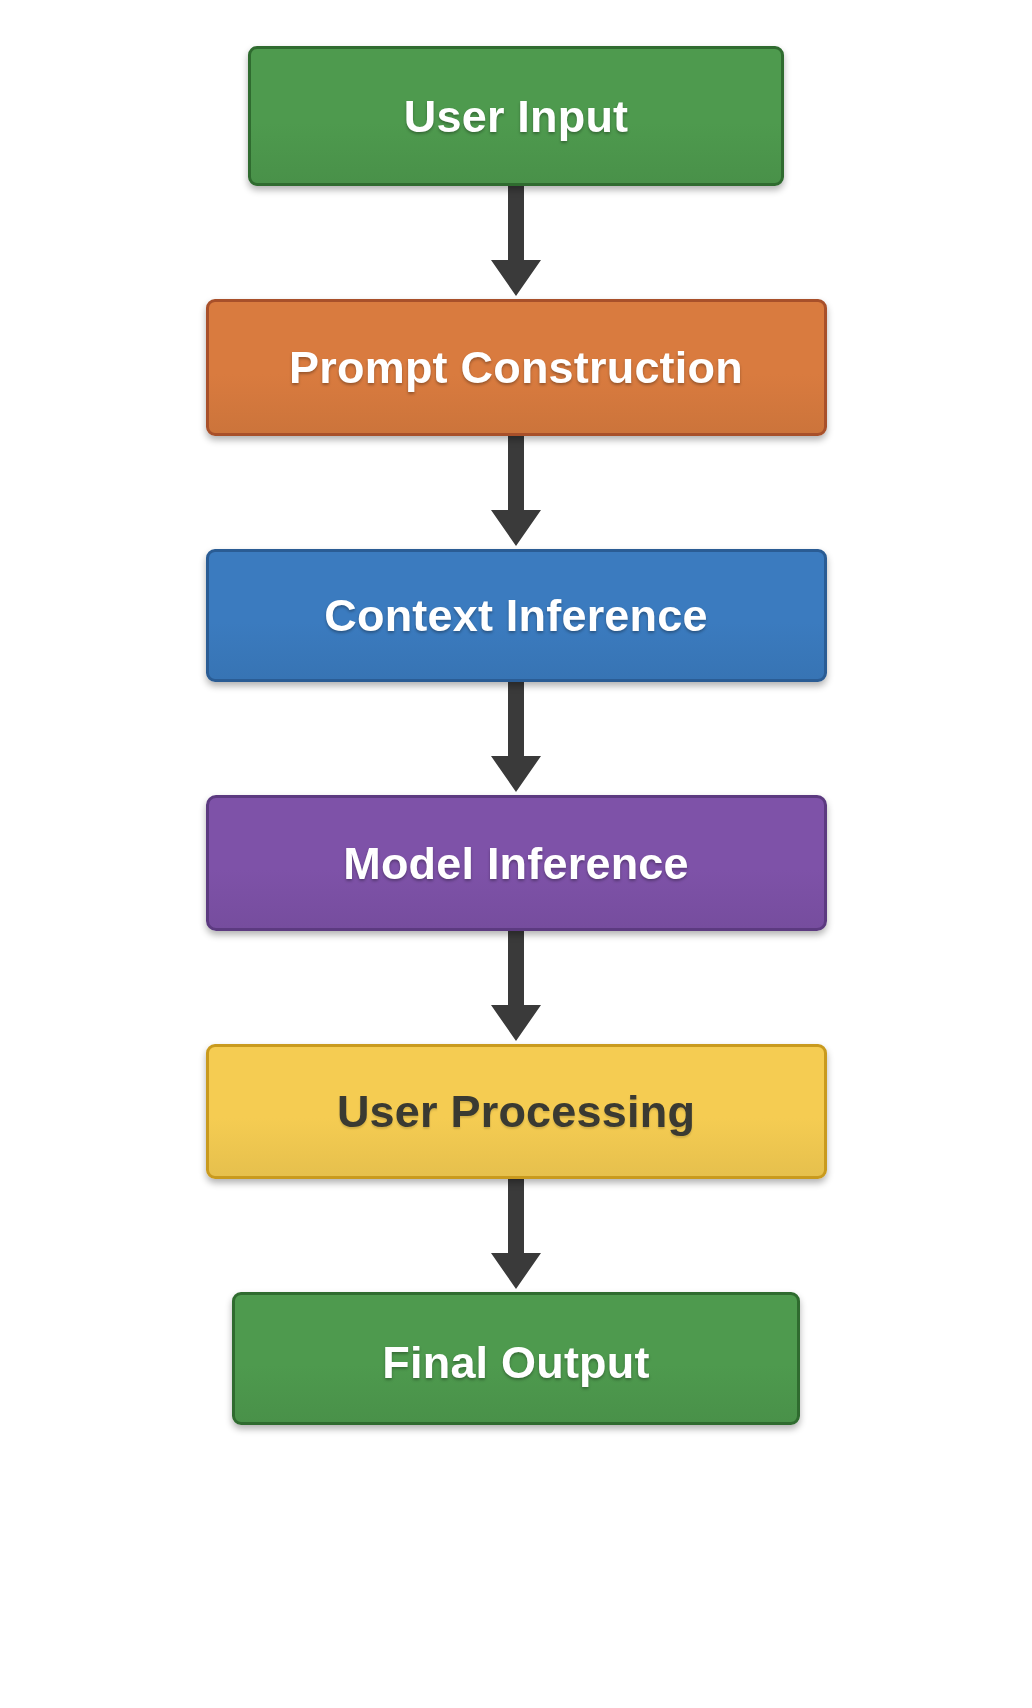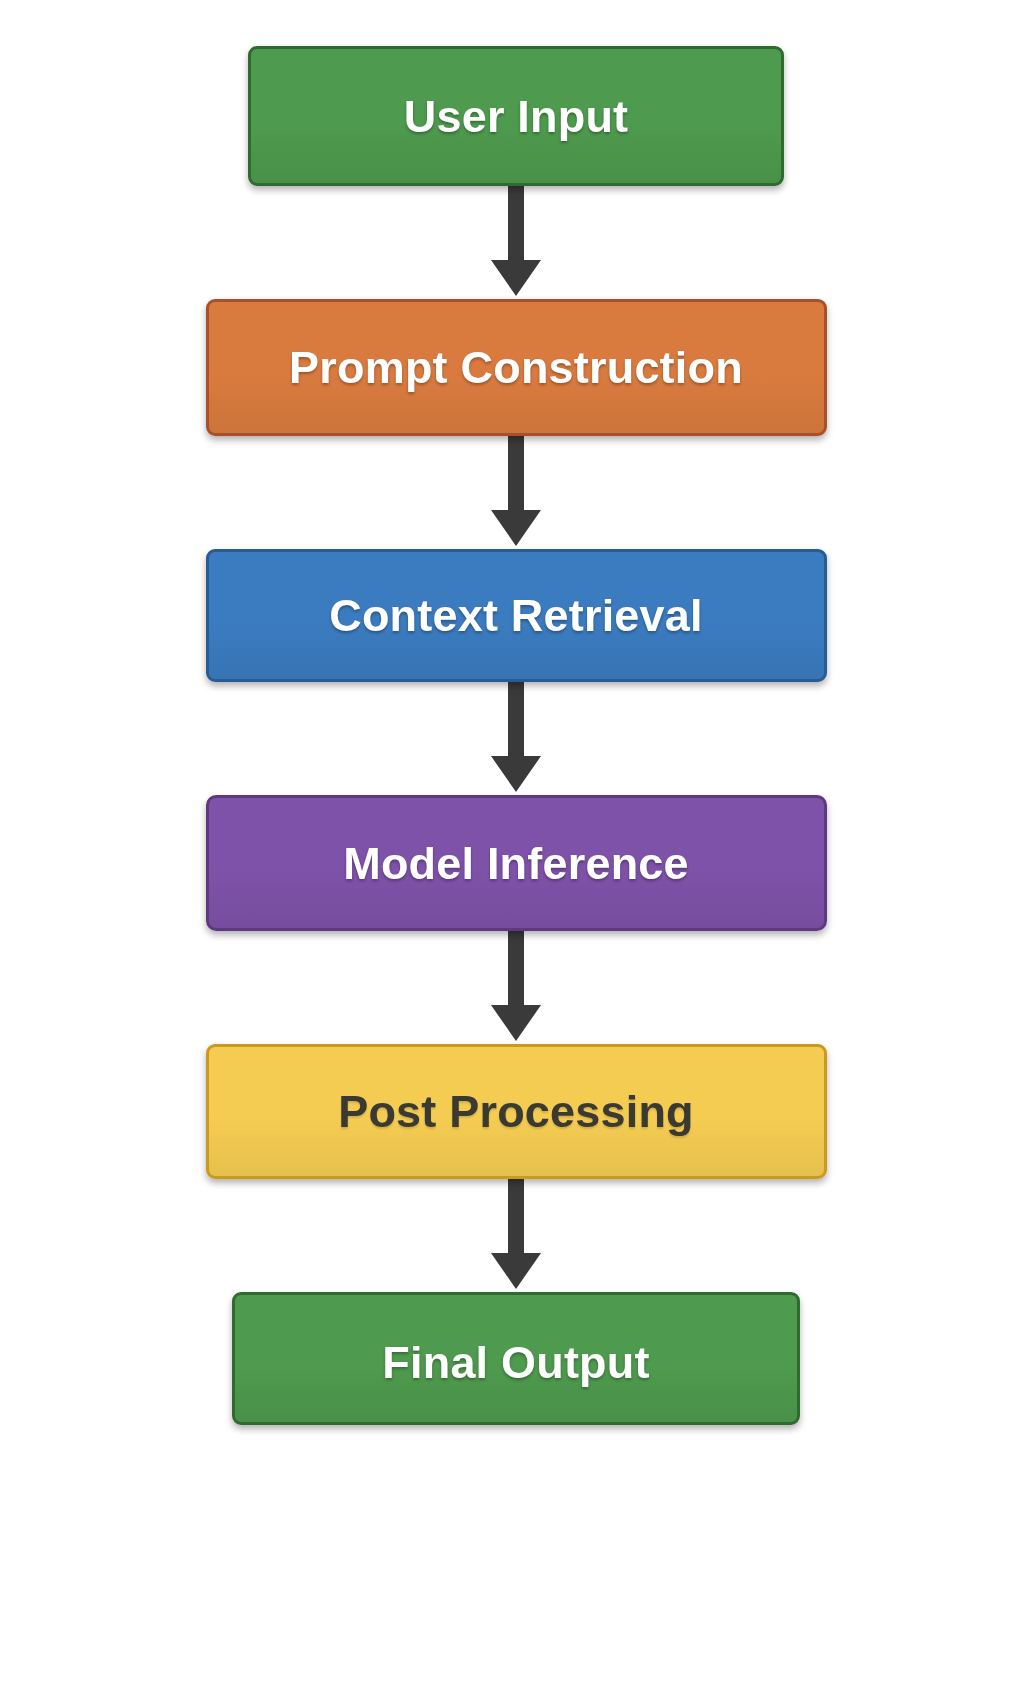--- a/index.html
+++ b/index.html
@@ -98,41 +98,41 @@
     <span class="node-label" style="color: rgb(255, 255, 255);">Prompt Construction</span>
   </div>
 
   <div class="connector" id="conn-1">
     <svg width="54" height="113" viewBox="0 0 54 113">
       <path d="M19 0 L35 0 L35 74 L52 74 L27 110 L2 74 L19 74 Z" fill="#3A3A3A"></path>
     </svg>
   </div>
 
   <div class="node light" id="node-2" style="background: linear-gradient(rgb(59, 123, 191) 0%, rgb(59, 123, 191) 55%, rgb(55, 116, 180) 100%); border-color: rgb(42, 92, 148);">
-    <span class="node-label" style="color: rgb(255, 255, 255);">Context Retrieval</span>
+    <span class="node-label" style="color: rgb(255, 255, 255);">Context Inference</span>
   </div>
 
   <div class="connector" id="conn-2">
     <svg width="54" height="113" viewBox="0 0 54 113">
       <path d="M19 0 L35 0 L35 74 L52 74 L27 110 L2 74 L19 74 Z" fill="#3A3A3A"></path>
     </svg>
   </div>
 
   <div class="node light" id="node-3" style="background: linear-gradient(rgb(126, 82, 168) 0%, rgb(126, 82, 168) 55%, rgb(118, 77, 158) 100%); border-color: rgb(92, 58, 128);">
     <span class="node-label" style="color: rgb(255, 255, 255);">Model Inference</span>
   </div>
 
   <div class="connector" id="conn-3">
     <svg width="54" height="113" viewBox="0 0 54 113">
       <path d="M19 0 L35 0 L35 74 L52 74 L27 110 L2 74 L19 74 Z" fill="#3A3A3A"></path>
     </svg>
   </div>
 
   <div class="node dark" id="node-4" style="background: linear-gradient(rgb(245, 204, 82) 0%, rgb(245, 204, 82) 55%, rgb(230, 192, 77) 100%); border-color: rgb(201, 154, 30);">
-    <span class="node-label" style="color: rgb(58, 58, 50);">Post Processing</span>
+    <span class="node-label" style="color: rgb(58, 58, 50);">User Processing</span>
   </div>
 
   <div class="connector" id="conn-4">
     <svg width="54" height="113" viewBox="0 0 54 113">
       <path d="M19 0 L35 0 L35 74 L52 74 L27 110 L2 74 L19 74 Z" fill="#3A3A3A"></path>
     </svg>
   </div>
 
   <div class="node light" id="node-5" style="background: linear-gradient(rgb(78, 154, 78) 0%, rgb(78, 154, 78) 55%, rgb(73, 145, 73) 100%); border-color: rgb(47, 107, 47);">
     <span class="node-label" style="color: rgb(255, 255, 255); margin-top: 8px;">Final Output</span>

